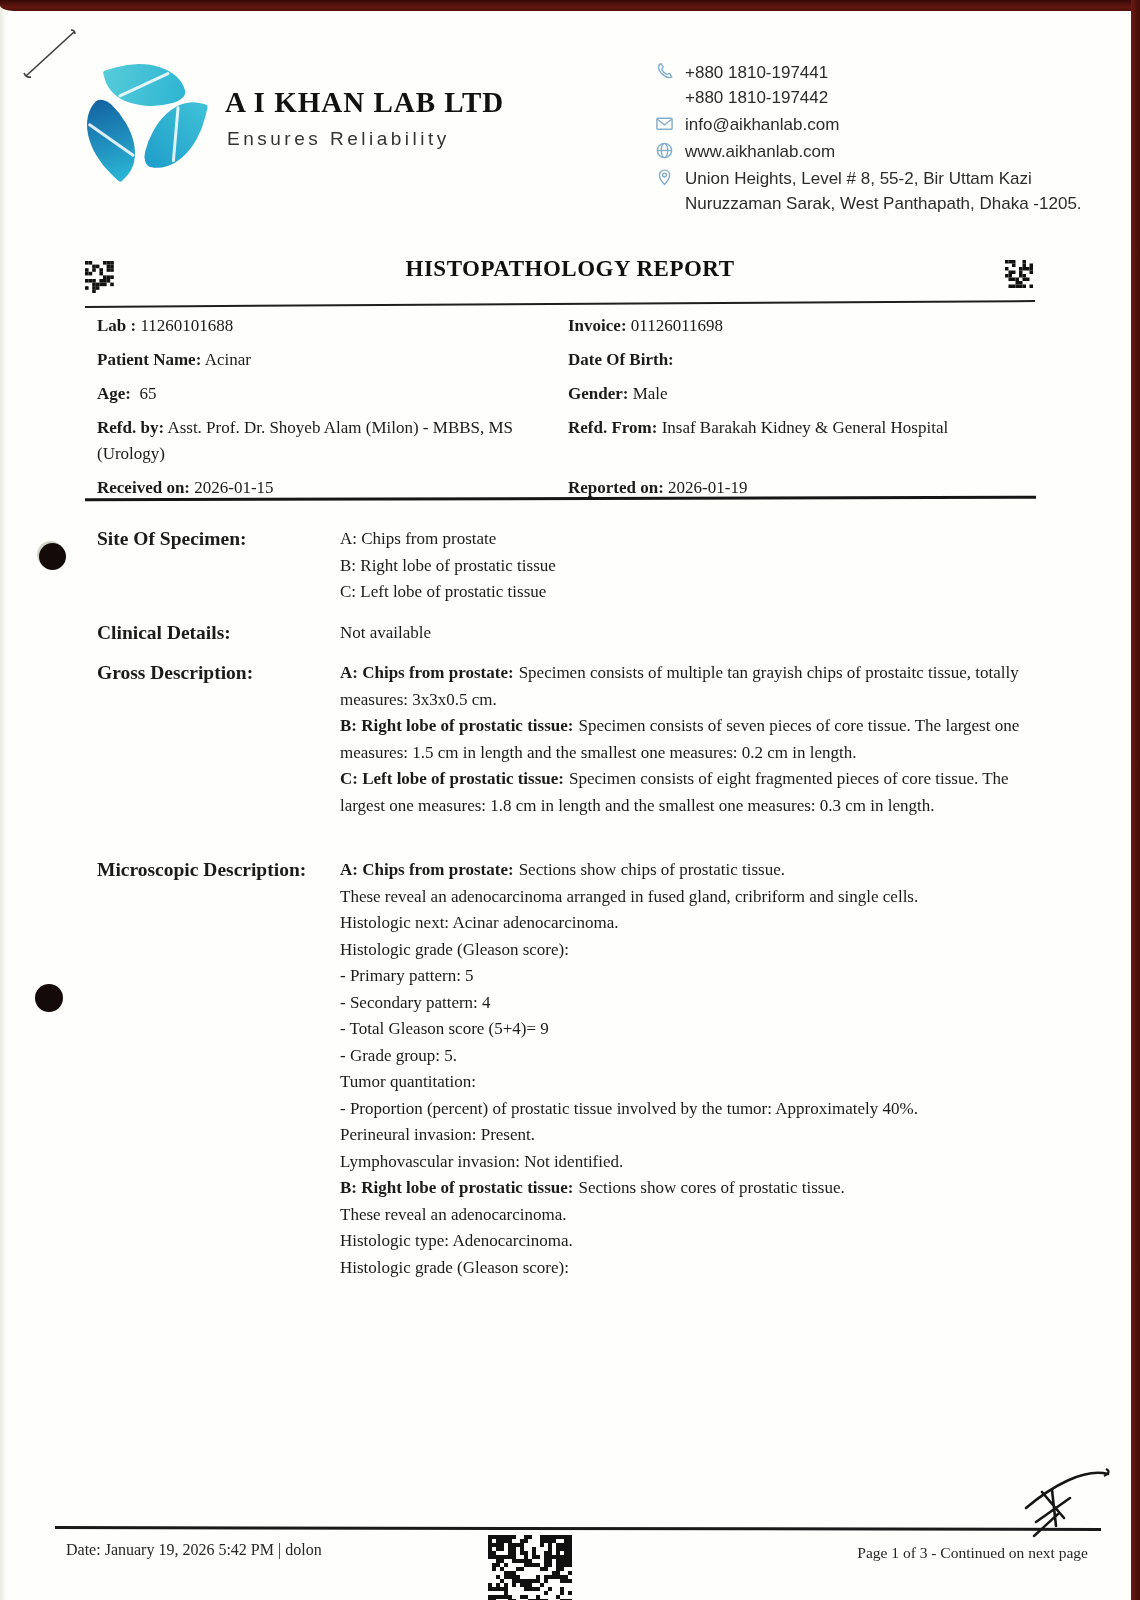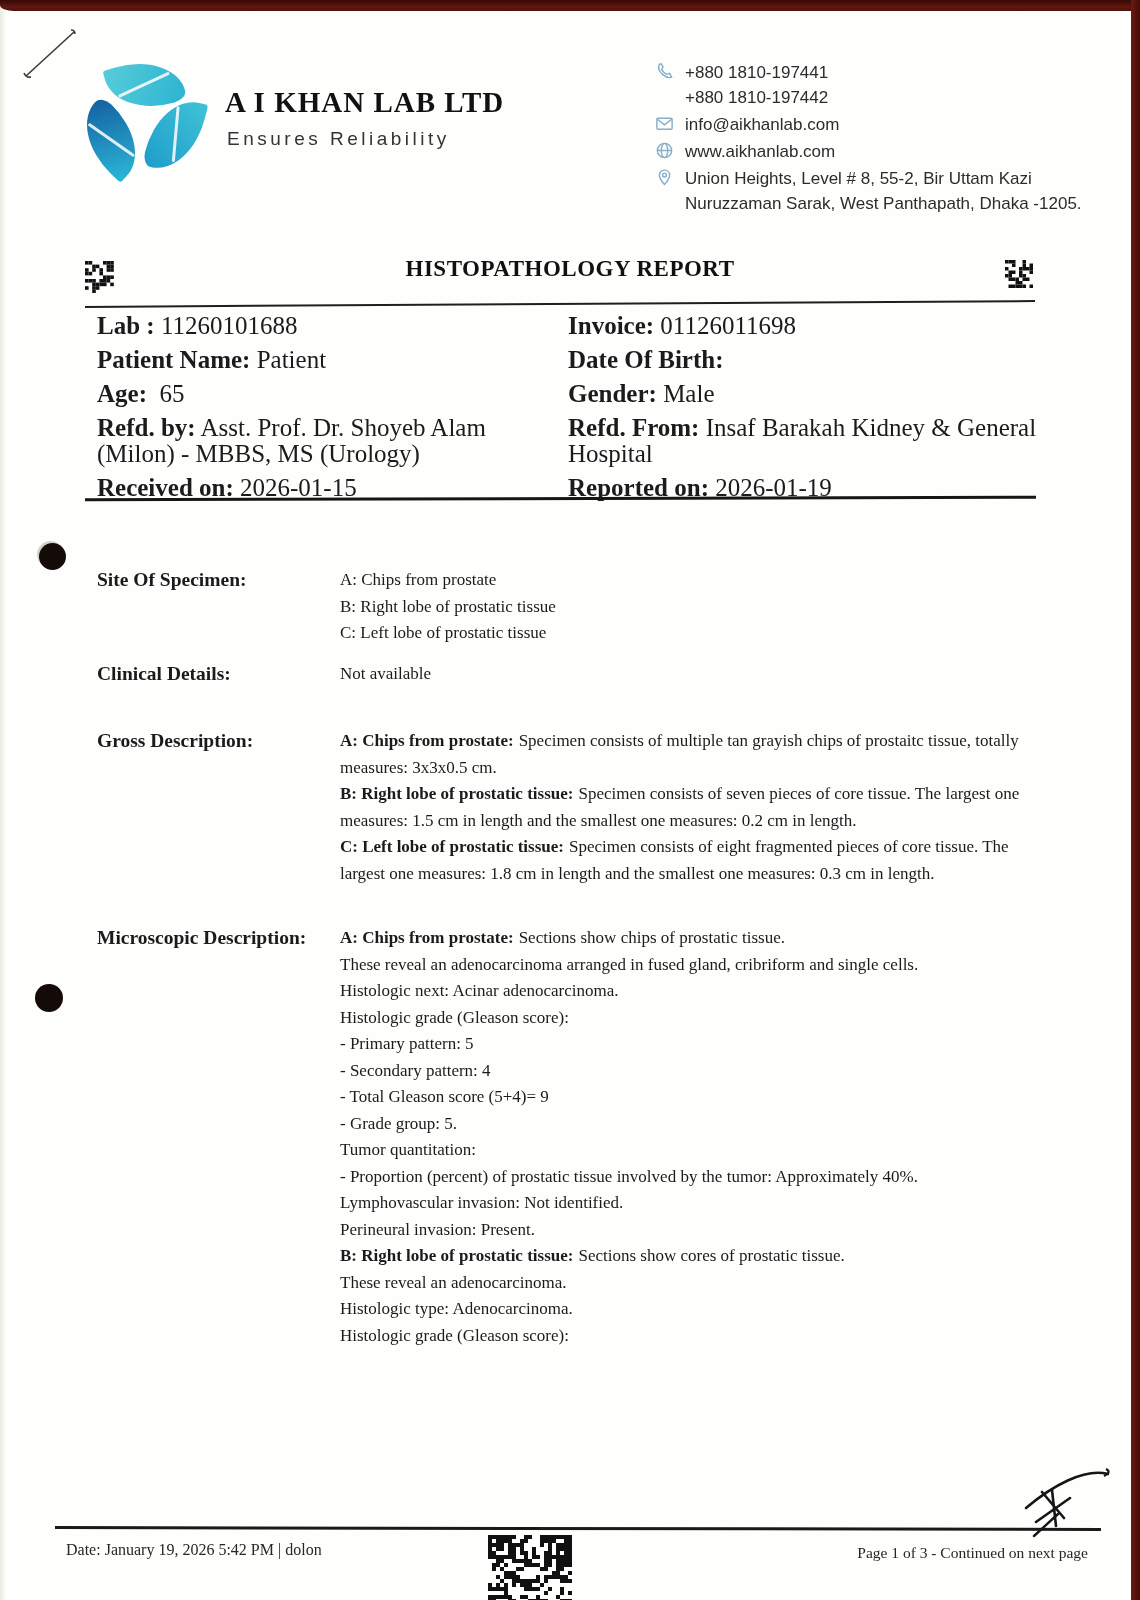--- a/index.html
+++ b/index.html
@@ -51,31 +51,31 @@
   .dm-right { left:1005px; top:260px; }
 
   .rule-1 { position:absolute; top:303px; left:85px; width:950px; height:2px;
     background:#1f1f1f; transform:rotate(-.35deg); }
   .rule-2 { position:absolute; top:497px; left:85px; width:951px; height:3px;
     background:#161616; transform:rotate(-.15deg); }
 
   
   .info { position:absolute; top:313px; left:97px; width:945px;
     display:grid; grid-template-columns:471px 1fr; column-gap:0; row-gap:8px;
-    font-size:25px; line-height:26px; }
+    font-size:17px; line-height:26px; }
   .info b { font-weight:bold; }
 
   
   .hole { position:absolute; background:#140b08; border-radius:50%; z-index:3; }
   .hole-1 { left:39px; top:543px; width:27px; height:27px; box-shadow:-2px -2px 0 0 #cfd6c8; }
   .hole-2 { left:35px; top:984px; width:28px; height:28px; }
 
   
   .body-col { position:absolute; top:526px; left:97px; width:952px; }
-  .section { display:flex; margin-bottom:14px;margin-top:41px; }
+  .section { display:flex; margin-bottom:14px; }
   .s-label { width:243px; flex:0 0 243px; font-weight:bold; font-size:19.5px; line-height:26px; }
   .s-content { flex:1; font-size:17px; line-height:26.5px; }
   .s-content p { margin:0; }
   .lead { font-weight:bold; margin-right:5px; }
   .lead:empty { margin-right:0; }
   .sec-code-head { font-weight:bold; }
   .mt18 { margin-top:19px; }
 
   
   .signature { position:absolute; left:1012px; top:1452px; z-index:2; }
@@ -234,21 +234,21 @@
         <rect x="10.5" y="24.5" width="3.5" height="3.5" fill="#111"></rect>
         <rect x="14" y="24.5" width="3.5" height="3.5" fill="#111"></rect>
         <rect x="17.5" y="24.5" width="3.5" height="3.5" fill="#111"></rect>
         <rect x="24.5" y="24.5" width="3.5" height="3.5" fill="#111"></rect>
       </svg></div>
   <div class="rule-1"></div>
 
   <div class="info">
     <div><b>Lab :</b> <span>11260101688</span></div>
     <div><b>Invoice:</b> <span>01126011698</span></div>
-    <div><b>Patient Name:</b> <span>Patient</span></div>
+    <div><b>Patient Name:</b> <span>Acinar</span></div>
     <div><b>Date Of Birth:</b> <span></span></div>
     <div><b>Age:</b>&nbsp; <span>65</span></div>
     <div><b>Gender:</b> <span>Male</span></div>
     <div><b>Refd. by:</b> <span>Asst. Prof. Dr. Shoyeb Alam (Milon) - MBBS, MS (Urology)</span></div>
     <div><b>Refd. From:</b> <span>Insaf Barakah Kidney &amp; General Hospital</span></div>
     <div><b>Received on:</b> <span>2026-01-15</span></div>
     <div><b>Reported on:</b> <span>2026-01-19</span></div>
   </div>
   <div class="rule-2"></div>
 
@@ -292,22 +292,22 @@
         <p><b class="lead">A: Chips from prostate:</b><span>Sections show chips of prostatic tissue.</span></p>
         <p><b class="lead"></b><span>These reveal an adenocarcinoma arranged in fused gland, cribriform and single cells.</span></p>
         <p><b class="lead"></b><span>Histologic next: Acinar adenocarcinoma.</span></p>
         <p><b class="lead"></b><span>Histologic grade (Gleason score):</span></p>
         <p><b class="lead"></b><span>- Primary pattern: 5</span></p>
         <p><b class="lead"></b><span>- Secondary pattern: 4</span></p>
         <p><b class="lead"></b><span>- Total Gleason score (5+4)= 9</span></p>
         <p><b class="lead"></b><span>- Grade group: 5.</span></p>
         <p><b class="lead"></b><span>Tumor quantitation:</span></p>
         <p><b class="lead"></b><span>- Proportion (percent) of prostatic tissue involved by the tumor: Approximately 40%.</span></p>
+        <p><b class="lead"></b><span>Perineural invasion: Present.</span></p>
         <p><b class="lead"></b><span>Lymphovascular invasion: Not identified.</span></p>
-        <p><b class="lead"></b><span>Perineural invasion: Present.</span></p>
         <p><b class="lead">B: Right lobe of prostatic tissue:</b><span>Sections show cores of prostatic tissue.</span></p>
         <p><b class="lead"></b><span>These reveal an adenocarcinoma.</span></p>
         <p><b class="lead"></b><span>Histologic type: Adenocarcinoma.</span></p>
         <p><b class="lead"></b><span>Histologic grade (Gleason score):</span></p>
       </div>
     </div>
   </div>
 
   <svg class="signature" width="112" height="92">
     <path d="M14 56 C40 34 72 16 96 22" stroke="#161616" stroke-width="2.6" fill="none" stroke-linecap="round"></path>

